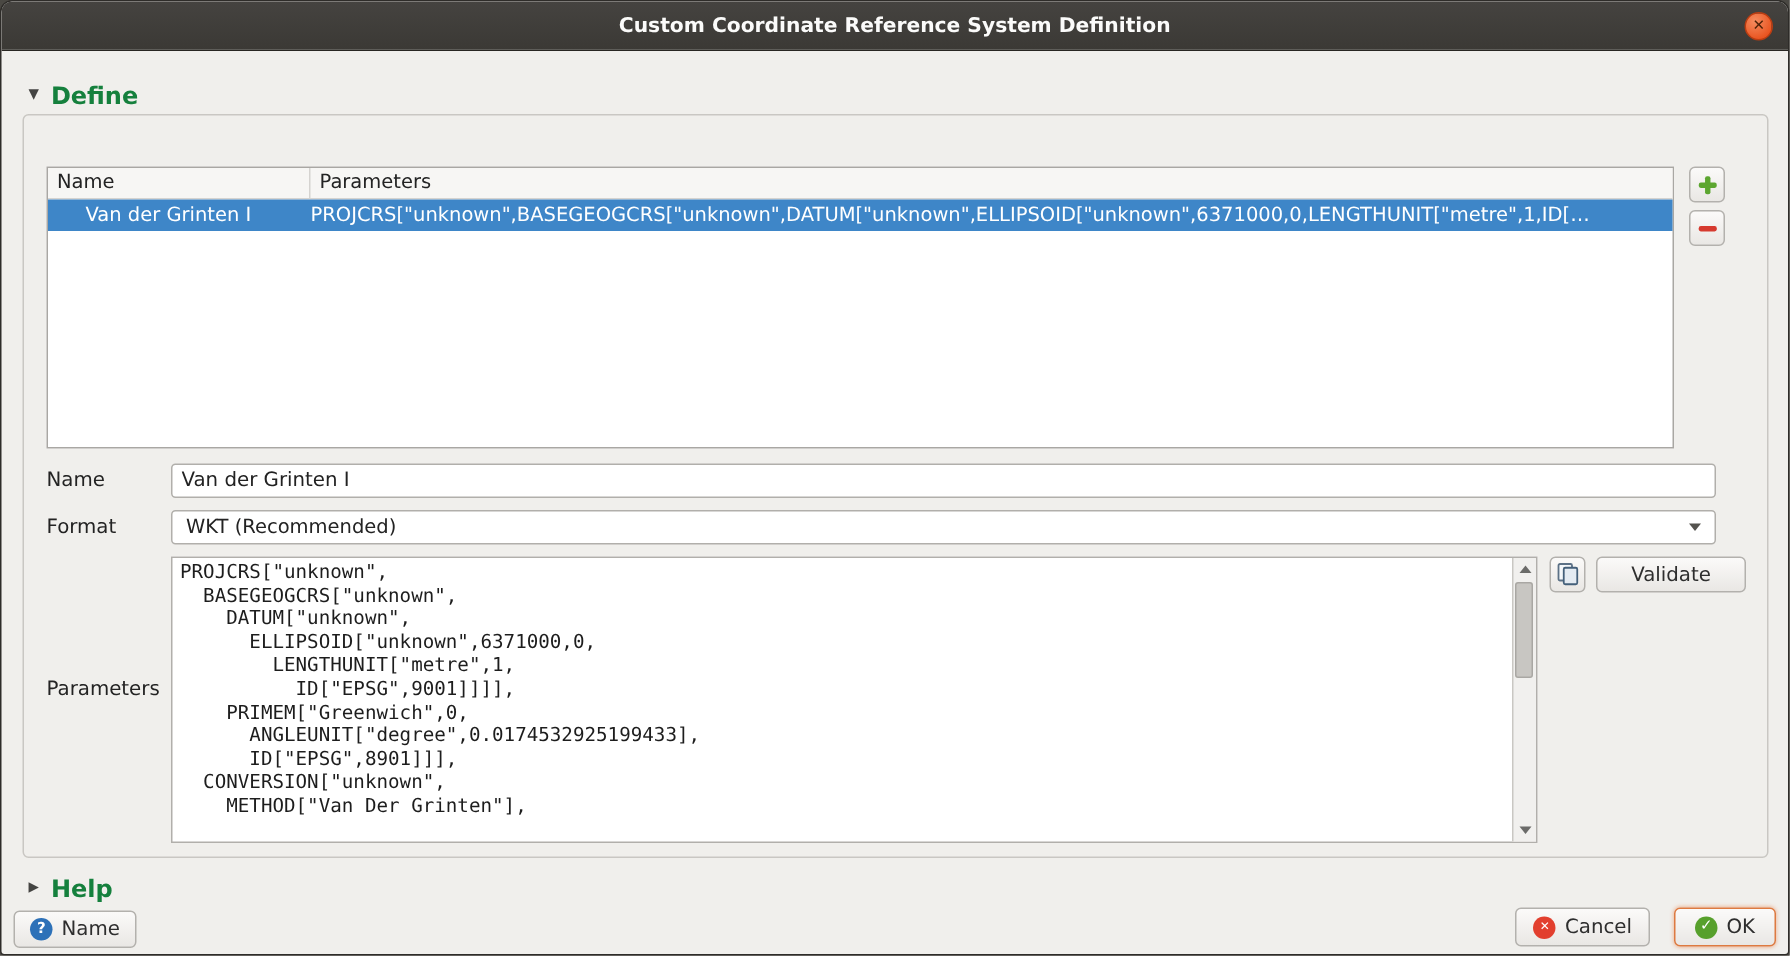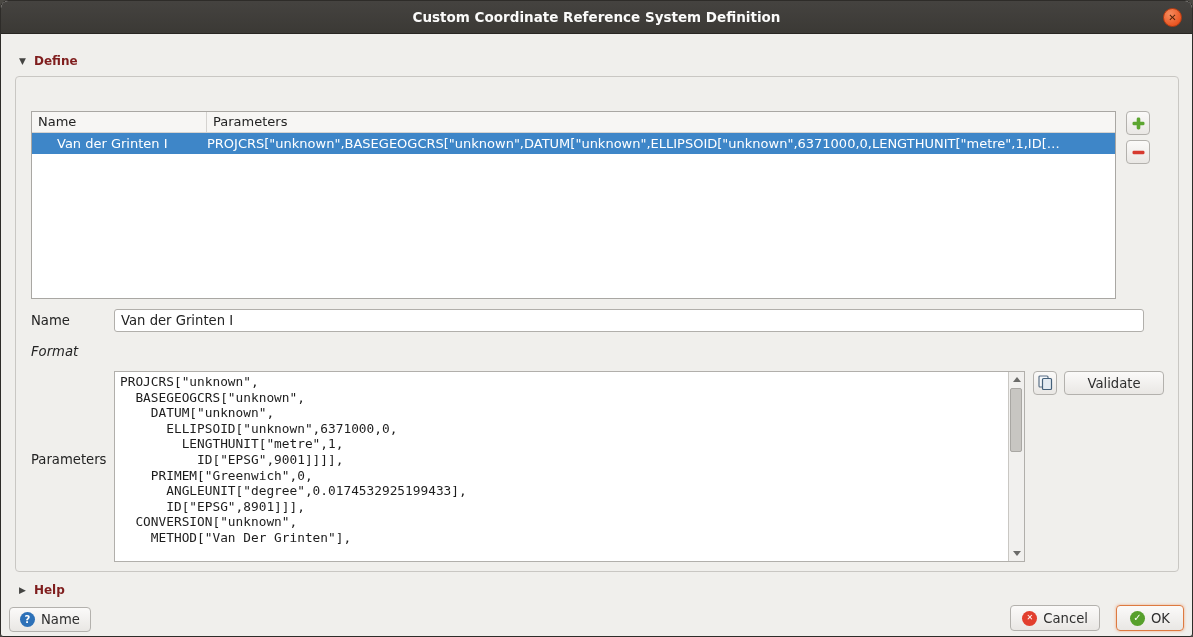--- a/index.html
+++ b/index.html
@@ -25,21 +25,21 @@
     border-radius: 50%;
     background: radial-gradient(circle at 35% 30%, #f58c5f, #e95420 75%);
     border: 1px solid #b93d12;
     display: flex; align-items: center; justify-content: center; cursor: pointer;
   }
   .close-x { color: #4f2208; font-size: 10px; font-weight: bold; line-height: 1; }
 
   
   .group-header { position: absolute; display: flex; align-items: center; gap: 8px; cursor: pointer; }
   .arrow-glyph { font-size: 9px; color: #444442; line-height: 1; }
-  .group-title { font-weight: bold; font-size: 12px; color: #7f1d1d; }
+  .group-title { font-weight: bold; font-size: 16px; color: #15803d; }
 
   .define-frame {
     position: absolute; left: 14px; top: 75px; width: 1164px; height: 496px;
     border: 1px solid #c9c7c3; border-radius: 4px;
   }
 
   .description { position: absolute; left: 30px; top: 86px; width: 1130px; font-size: 13.2px; }
 
   
   .crs-table {
@@ -65,21 +65,21 @@
   }
   .icon-btn { width: 24px; height: 24px; }
   .btn-add { left: 1125px; top: 110px; }
   .btn-remove { left: 1125px; top: 139px; }
   .btn-copy { left: 1032px; top: 370px; }
   .btn-validate { left: 1063px; top: 370px; width: 100px; height: 24px; }
 
   
   .field-label { position: absolute; left: 30px; font-size: 13.2px; }
   .lbl-name { top: 312px; }
-  .lbl-format { top: 343px; font-style: italic; }
+  .lbl-format { top: 343px; }
   .lbl-params { top: 451px; }
 
   .name-input {
     position: absolute; left: 113px; top: 308px; width: 1030px; height: 23px;
     border: 1px solid #b1afab; border-radius: 3px; background: #fff;
     padding: 0 6px; font-family: inherit; font-size: 13.2px; color: #222;
   }
   .combo {
     position: absolute; left: 113px; top: 339px; width: 1030px; height: 23px;
     border: 1px solid #b1afab; border-radius: 3px; background: #fff;
@@ -176,20 +176,24 @@
   <button class="icon-btn btn-remove">
     <svg width="13" height="13" viewBox="0 0 13 13">
       <rect x="0.5" y="4.7" width="12" height="3.6" rx="1.4" fill="#d63a2f"></rect>
     </svg>
   </button>
 
   <span class="field-label lbl-name">Name</span>
   <input class="name-input" type="text" value="Van der Grinten I" style="">
 
   <span class="field-label lbl-format">Format</span>
+  <div class="combo">
+    <span>WKT (Recommended)</span>
+    <span class="combo-arrow"></span>
+  </div>
 
   <span class="field-label lbl-params">Parameters</span>
   <div class="param-editor">
     <div class="param-text">PROJCRS["unknown",
   BASEGEOGCRS["unknown",
     DATUM["unknown",
       ELLIPSOID["unknown",6371000,0,
         LENGTHUNIT["metre",1,
           ID["EPSG",9001]]]],
     PRIMEM["Greenwich",0,

